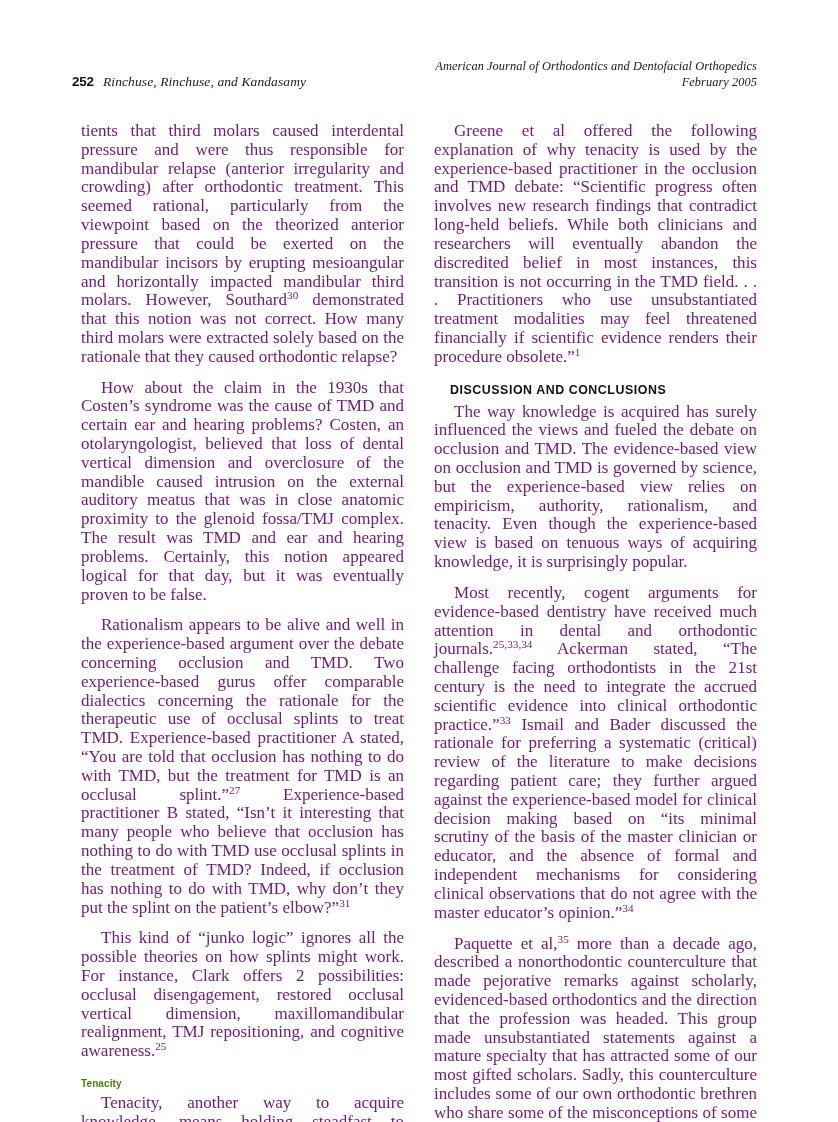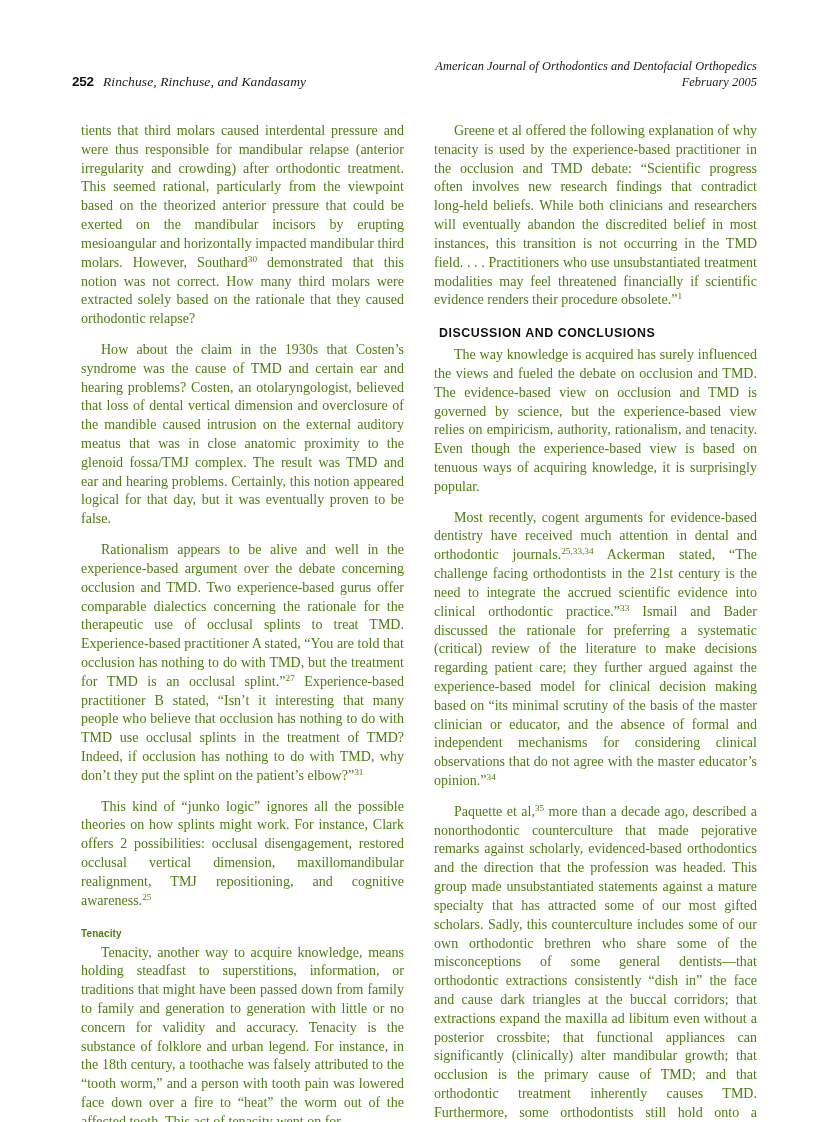--- a/index.html
+++ b/index.html
@@ -75,27 +75,27 @@
     display: flex;
     gap: 30px;
   }
   .col {
     width: 323px;
     flex: 0 0 323px;
   }
 
   p.para {
     margin: 0;
-    font-size: 14px;
+    font-size: 17px;
     line-height: 18.82px;
     text-align: justify;
     text-justify: inter-word;
     hyphens: none;
     text-indent: 20px;
-    color: #4d7c0f;
+    color: #701a75;
     letter-spacing: 0.01px;
   }
   p.para.cont {
     text-indent: 0;
   }
   p.para + p.para {
     margin-top: 12px;
   }
 
   sup {
@@ -103,21 +103,21 @@
     line-height: 0;
     vertical-align: 0.52em;
   }
 
   h2.section-head {
     font-family: "Liberation Sans", "DejaVu Sans", sans-serif;
     font-weight: bold;
     font-size: 12.4px;
     letter-spacing: 0.55px;
     color: #111;
-    margin: 16px 0 6px 5px;
+    margin: 16px 0 6px 16px;
     text-transform: none;
   }
   h3.sub-head {
     font-family: "Liberation Sans", "DejaVu Sans", sans-serif;
     font-weight: bold;
     font-size: 10px;
     letter-spacing: 0.1px;
     color: #4d7c0f;
     margin: 17px 0 5px 0;
   }

